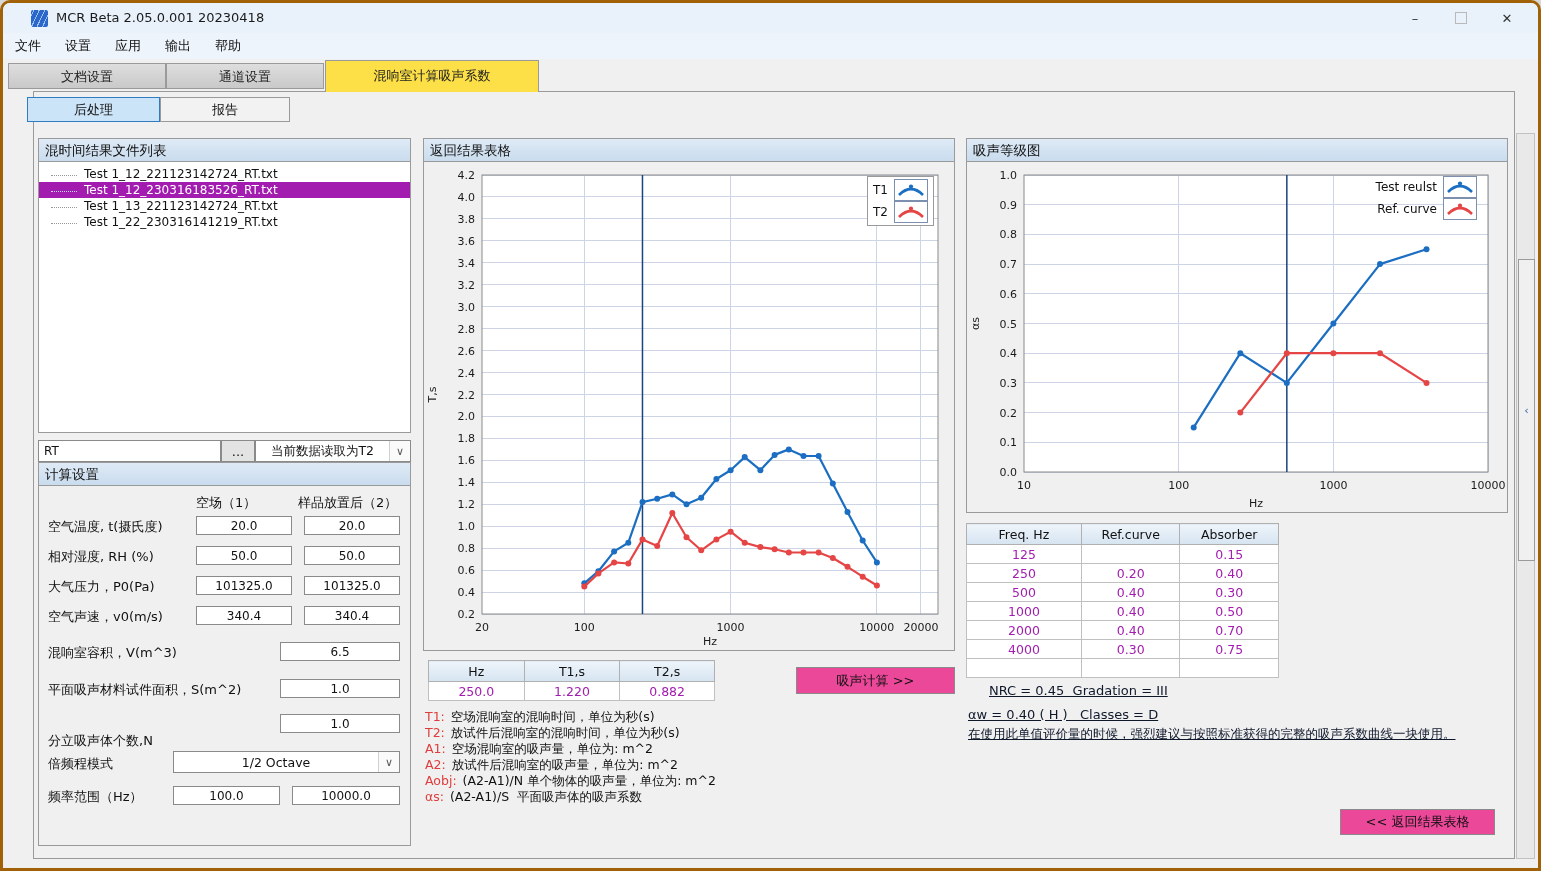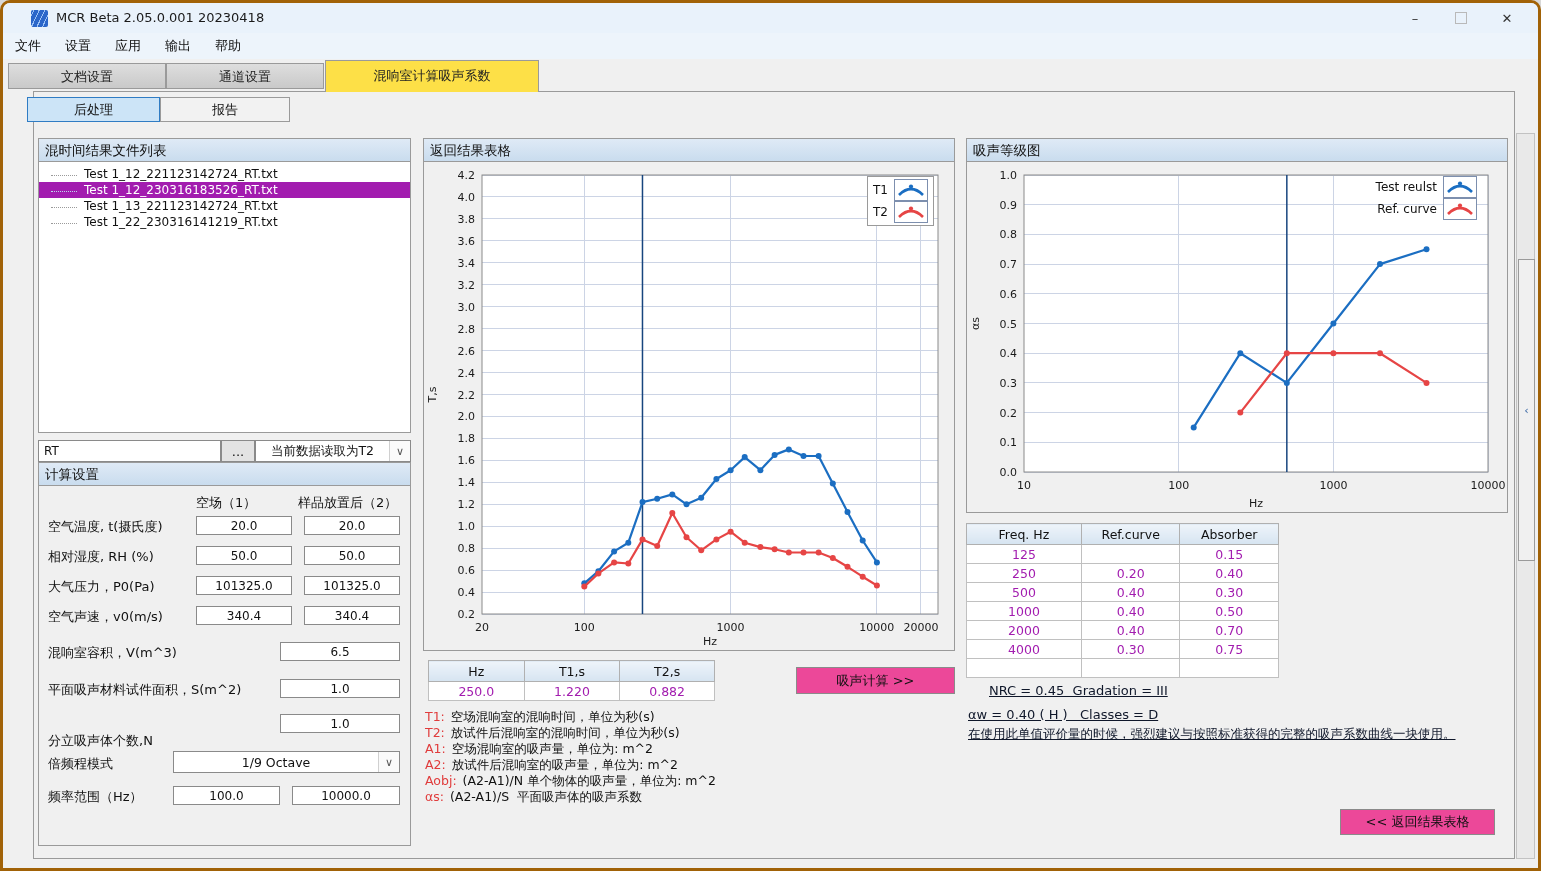--- a/index.html
+++ b/index.html
@@ -150,21 +150,21 @@
   <input class="inp" style="left: 277px; top: 639px; width: 120px; height: 19px;" value="6.5">
 
   <div class="flabel" style="left:45px;top:678px;">平面吸声材料试件面积，S(m^2)</div>
   <input class="inp" style="left: 277px; top: 676px; width: 120px; height: 19px;" value="1.0">
 
   <div class="flabel" style="left:45px;top:713px;margin-top:16px;">分立吸声体个数,N</div>
   <input class="inp" style="left: 277px; top: 711px; width: 120px; height: 19px;" value="1.0">
 
   <div class="flabel" style="left:45px;top:752px;">倍频程模式</div>
   <div class="ddown" style="left:170px;top:748px;width:227px;height:22px;">
-    <span class="dval">1/9 Octave</span>
+    <span class="dval">1/2 Octave</span>
     <span class="chev">∨</span>
   </div>
 
   <div class="flabel" style="left:45px;top:785px;">频率范围（Hz）</div>
   <input class="inp" style="left: 170px; top: 783px; width: 107px; height: 19px;" value="100.0">
   <input class="inp" style="left: 289px; top: 783px; width: 108px; height: 19px;" value="10000.0">
 
   <div class="phdr" style="left:420px;top:135px;width:532px;">返回结果表格</div>
   <div class="chartbox" style="left:420px;top:159px;width:532px;height:489px;">
     <svg id="rt-chart" width="530" height="487">

